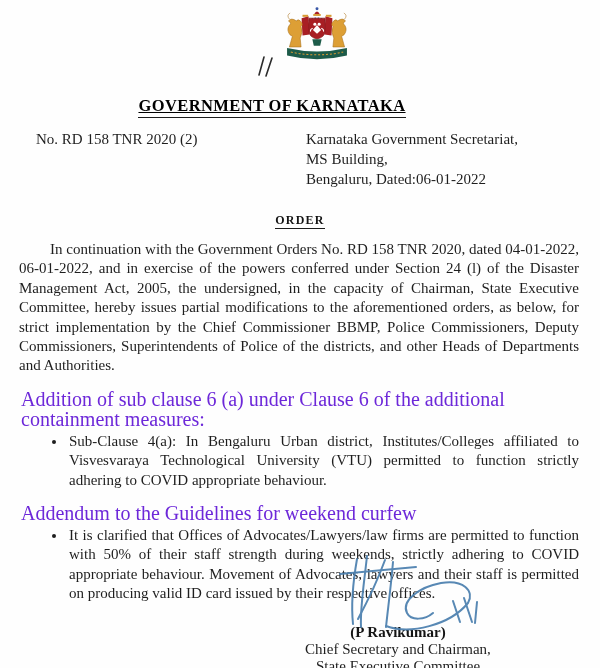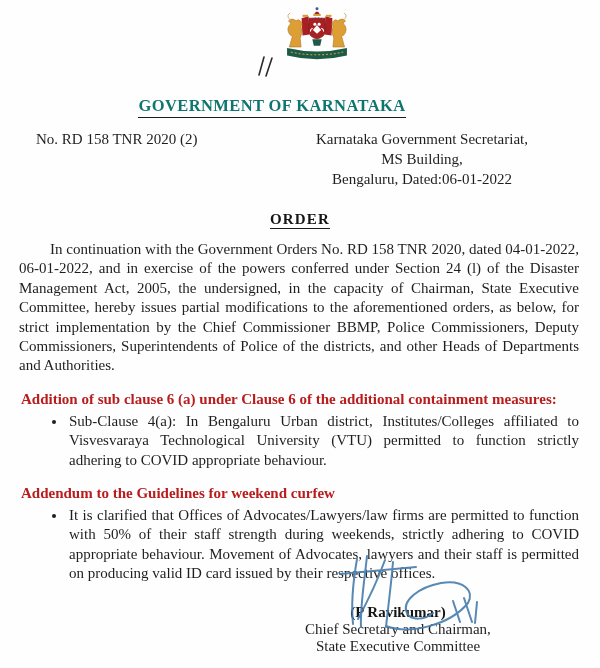--- a/index.html
+++ b/index.html
@@ -15,39 +15,39 @@
   }
   
   .emblem-wrap{position:relative;height:60px;}
   .emblem{position:absolute;left:284px;top:3px;width:66px;height:58px;}
   .pen-mark{position:absolute;left:255px;top:52px;width:24px;height:24px;}
   
   .title-row{margin-top:33px;text-align:center;transform:translateX(-28px);}
   .title-row .u{
     display:inline-block;
     font-size:16.5px;font-weight:bold;letter-spacing:.4px;
-    border-bottom:1.8px solid #1c1c1c;padding-bottom:1px;color:#0f766e;
+    border-bottom:1.8px solid #1c1c1c;padding-bottom:1px;color:#000000;text-decoration:underline;
   }
   .ref-row{display:flex;margin-top:11px;padding:0 20px 0 36px;font-size:15px;line-height:20px;}
   .ref{white-space:nowrap;}
-  .addr{margin-left:auto;margin-right:42px;width:232px;text-align:center;}
+  .addr{margin-left:auto;margin-right:42px;width:232px;}
   .order-row{margin-top:21px;text-align:center;}
   .order-row .u{
-    display:inline-block;font-size:15px;font-weight:bold;letter-spacing:1.2px;
+    display:inline-block;font-size:12px;font-weight:bold;letter-spacing:1.2px;
     border-bottom:1.6px solid #1c1c1c;padding-bottom:0;color:#151515;
   }
   
   .body-par{
     margin:11px 21px 0 19px;
     font-size:15px;line-height:19.4px;
     text-align:justify;text-indent:31px;font-family:Liberation Serif, serif;
   }
   .sec-head{
     margin:13px 30px 0 21px;
-    font-size:15px;font-weight:bold;line-height:20px;color:#b91c1c;
+    font-size:20px;font-weight:normal;line-height:20px;color:#6d28d9;
   }
   .sec-head.first{margin-top:13px;}
   ul.bullets{
     margin:3px 21px 0 19px;padding-left:48px;
     font-size:15px;line-height:19.4px;
   }
   ul.bullets li{text-align:justify;padding-left:2px;}
   
   .sig-block{margin-top:19px;margin-left:268px;width:260px;text-align:center;font-size:15px;}
   .sig-name{font-weight:bold;line-height:18px;color:#141414;}

